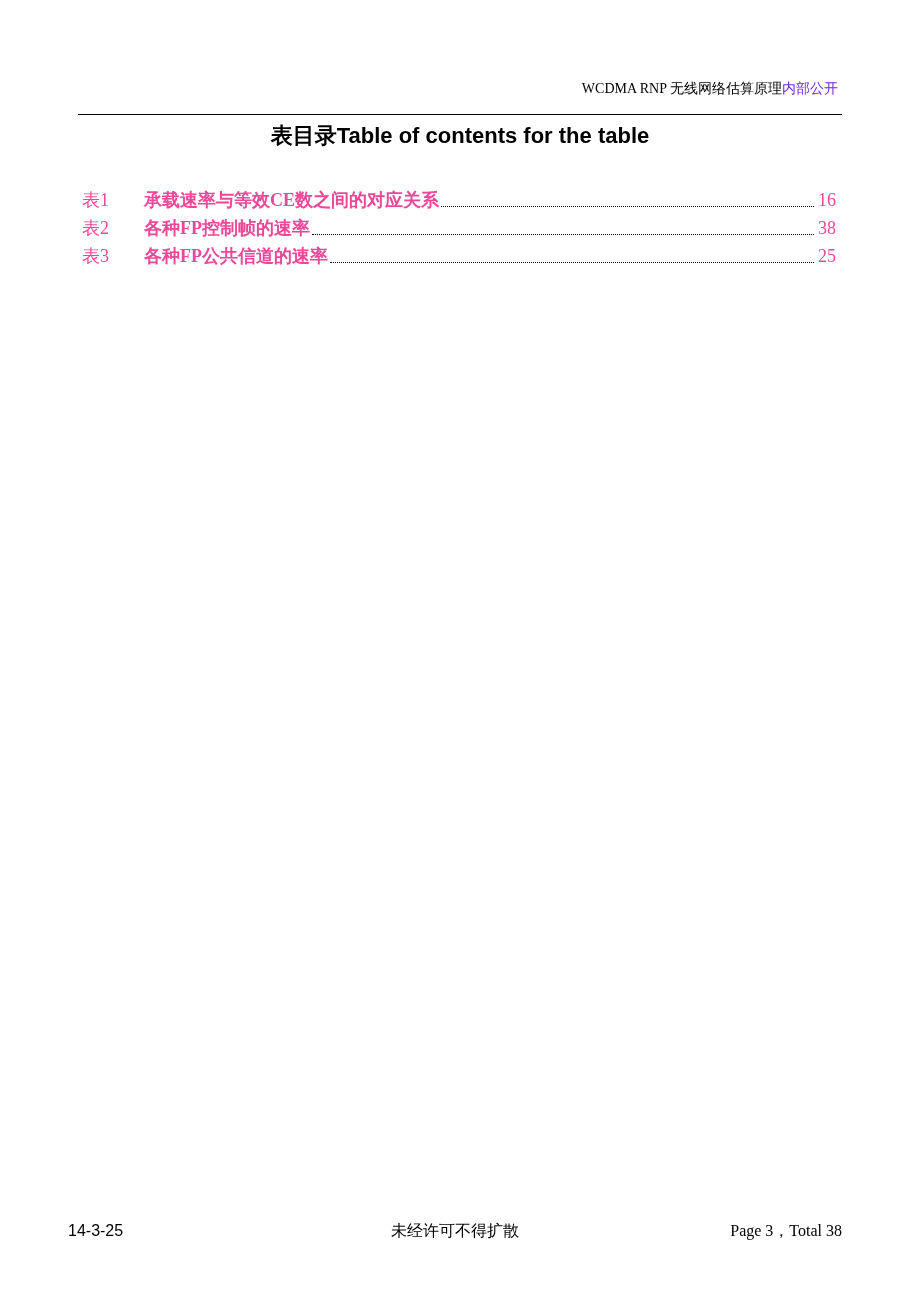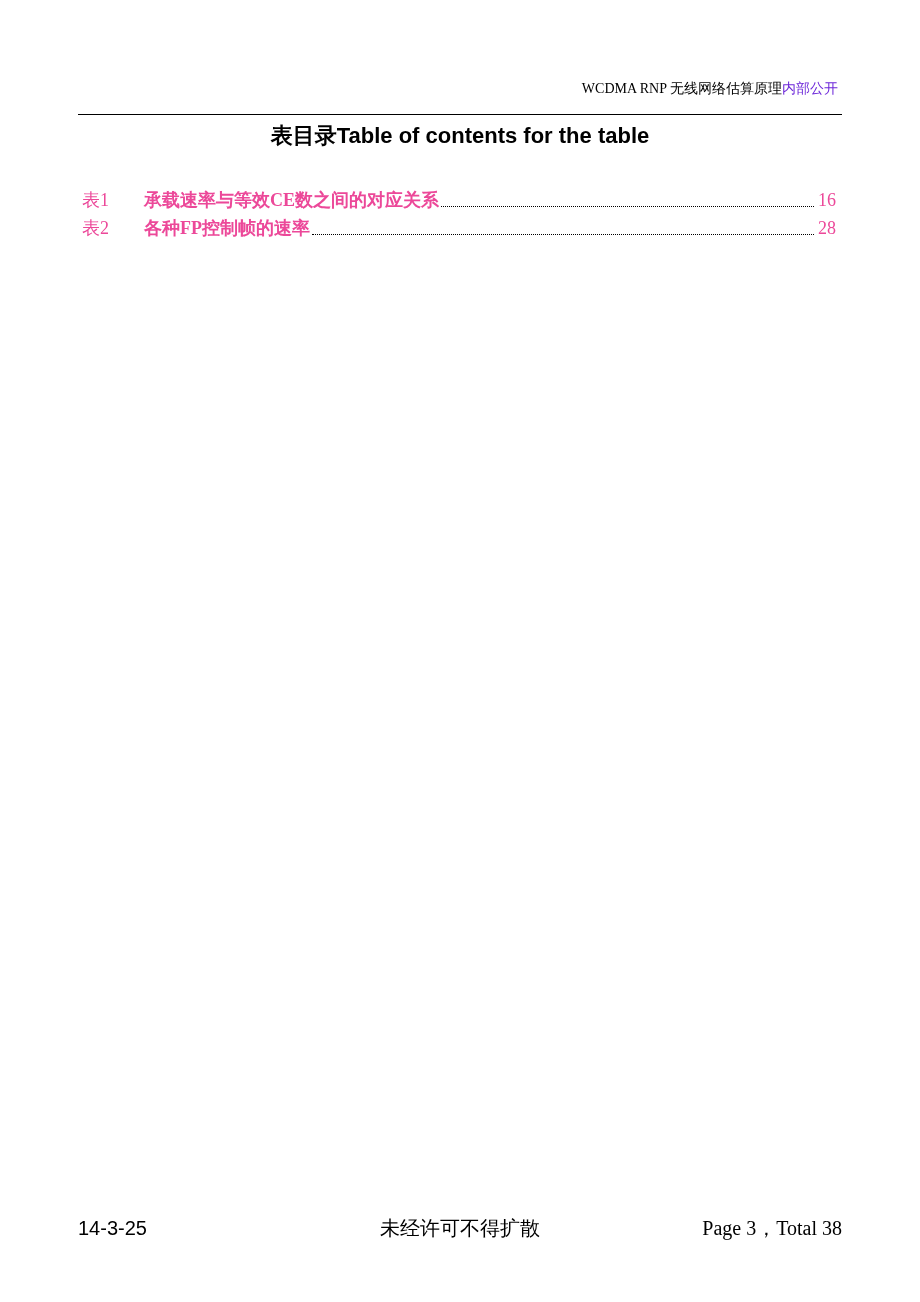--- a/index.html
+++ b/index.html
@@ -76,26 +76,26 @@
       position: relative;
       bottom: 4px;
     }
     .toc-page {
       flex-shrink: 0;
       min-width: 20px;
     }
     .footer {
       position: absolute;
       bottom: 60px;
-      left: 78px;
+      left: 68px;
       right: 78px;
       display: flex;
       justify-content: space-between;
       align-items: baseline;
-      font-size: 20px;
+      font-size: 16px;
       color: #000;
       font-family: Arial, "SimSun", sans-serif;
     }
     .footer-center {
       position: absolute;
       left: 50%;
       transform: translateX(-50%);
       font-family: Liberation Serif, serif;
     }
     .footer-right {
@@ -118,21 +118,27 @@
     <div class="toc-item">
       <span class="toc-label">表1</span>
       <span class="toc-title">承载速率与等效CE数之间的对应关系</span>
       <span class="toc-dots"></span>
       <span class="toc-page">16</span>
     </div>
     <div class="toc-item">
       <span class="toc-label">表2</span>
       <span class="toc-title">各种FP控制帧的速率</span>
       <span class="toc-dots"></span>
-      <span class="toc-page">28</span>
+      <span class="toc-page">38</span>
+    </div>
+    <div class="toc-item">
+      <span class="toc-label">表3</span>
+      <span class="toc-title">各种FP公共信道的速率</span>
+      <span class="toc-dots"></span>
+      <span class="toc-page">25</span>
     </div>
   </div>
 
   <div class="footer">
     <span>14-3-25</span>
     <span class="footer-center">未经许可不得扩散</span>
     <span class="footer-right">Page 3，Total 38</span>
   </div>
 
 </div>

